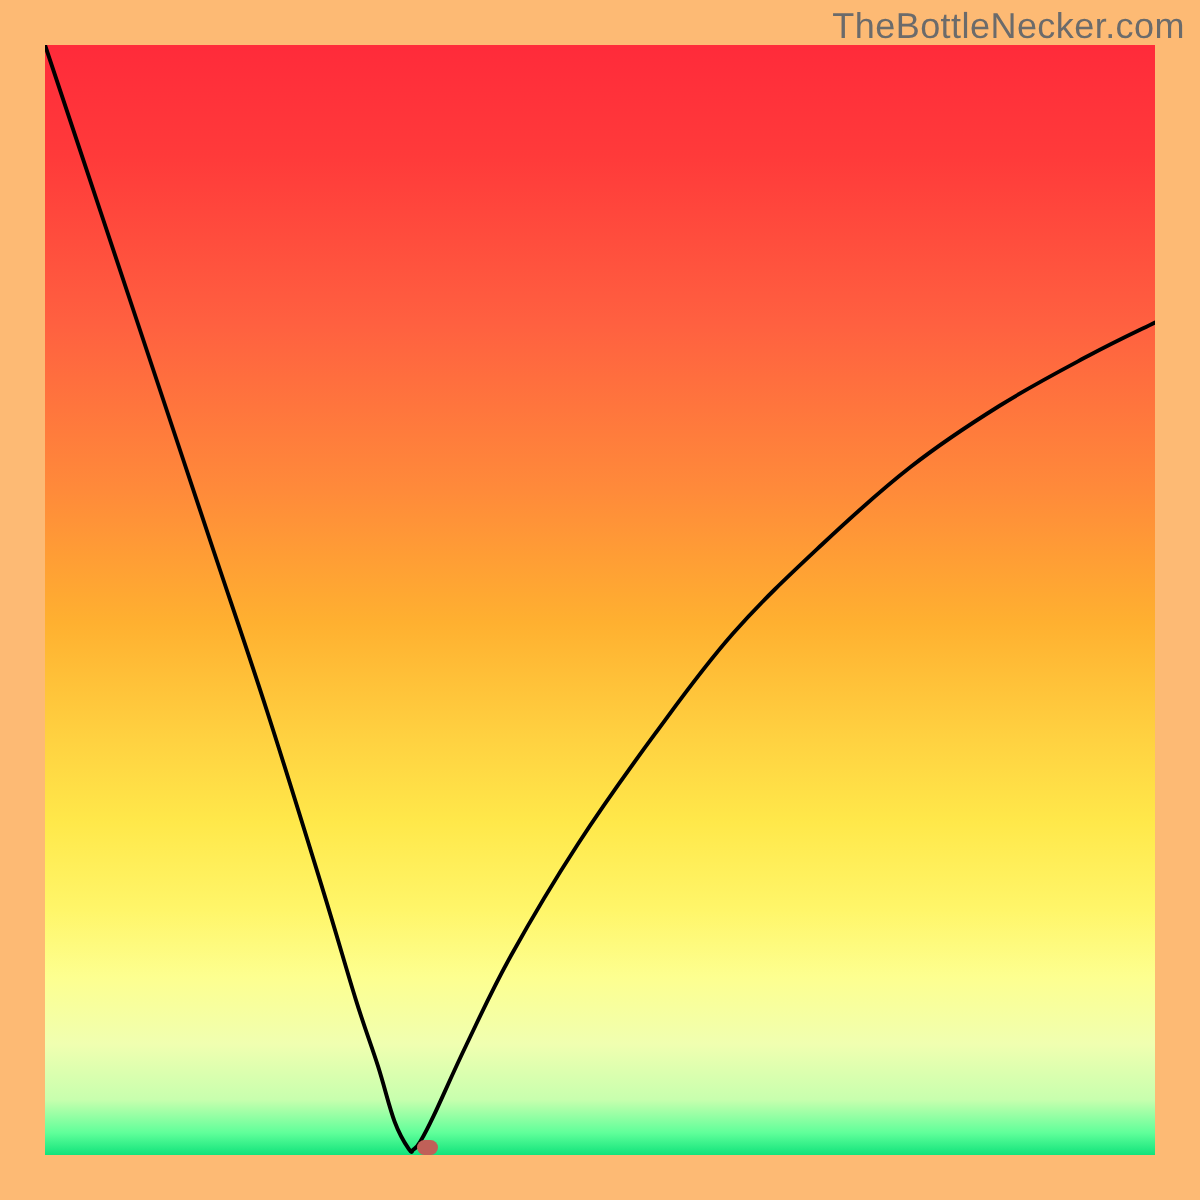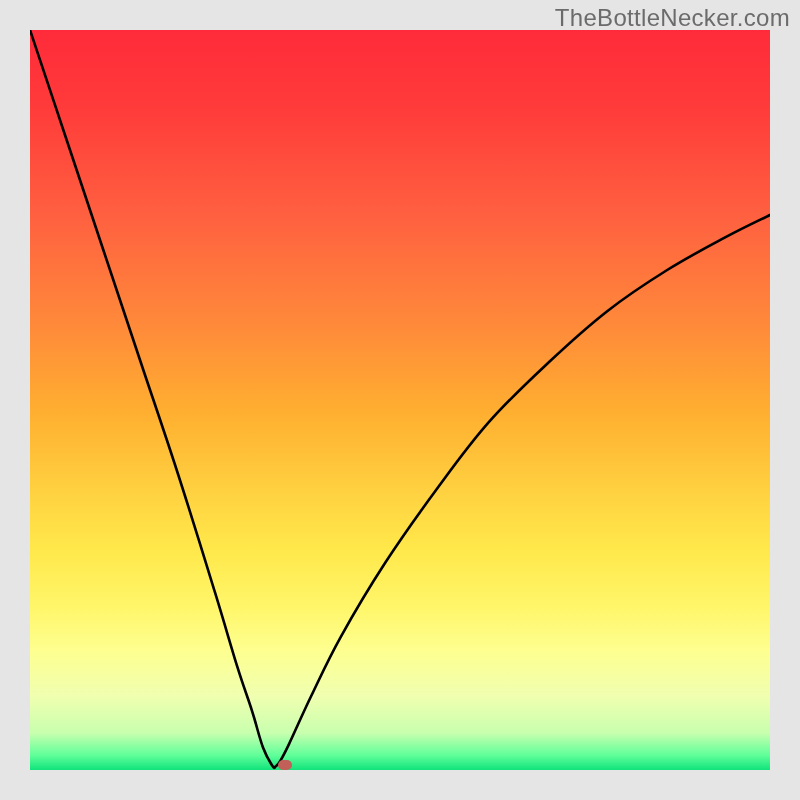--- a/index.html
+++ b/index.html
@@ -2,21 +2,21 @@
 <html><head>
 <meta charset="utf-8">
 <style>
   * { margin: 0; padding: 0; box-sizing: border-box; }
   html, body { width: 800px; height: 800px; overflow: hidden; }
   body { background: #000; position: relative; }
   .frame {
     position: absolute;
     left: 0; top: 0;
     width: 800px; height: 800px;
-    background: #e5e5e5;
+    background: #fdba74;
   }
   .plot-area {
     position: absolute;
     left: 30px;
     top: 30px;
     width: 740px;
     height: 740px;
     background: linear-gradient(to bottom,
       #ff2b3a 0%,
       #ff3a3a 10%,

